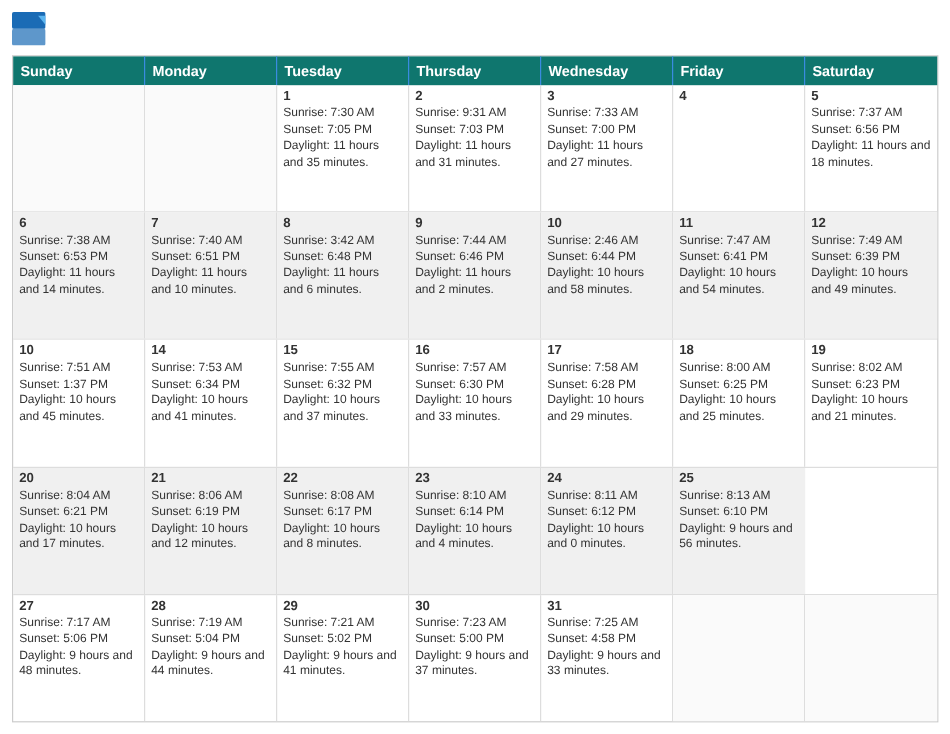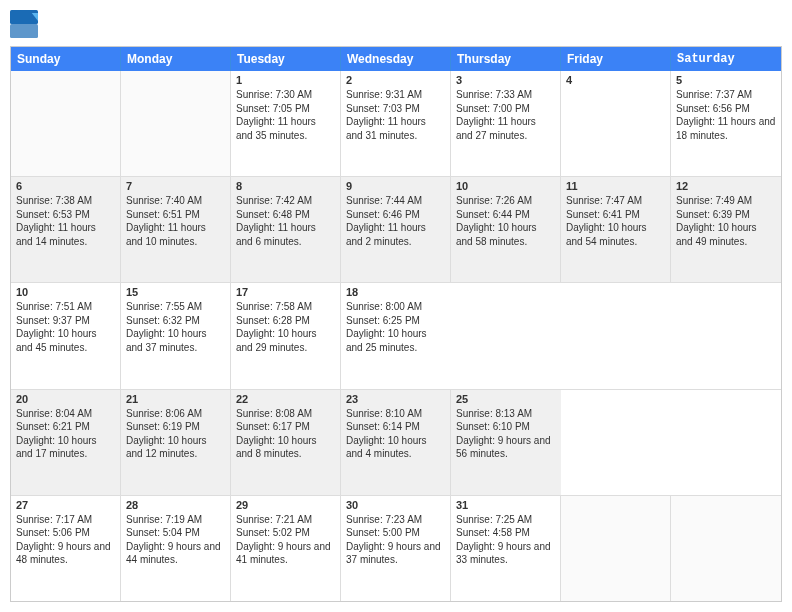--- a/index.html
+++ b/index.html
@@ -56,30 +56,30 @@
     }
     .calendar {
       flex: 1;
       display: flex;
       flex-direction: column;
       border: 1px solid #ccc;
     }
     .cal-header {
       display: grid;
       grid-template-columns: repeat(7, 1fr);
-      background: #3b82f6;
+      background: #0f766e;
     }
     .cal-header-cell {
       color: #fff;
       font-size: 12px;
       font-weight: bold;
       padding: 5px 6px;
       border-right: 1px solid #3a8be0;
     }
-    .cal-header-cell:last-child { border-right: none; font-family: Liberation Mono, monospace; }
+    .cal-header-cell:last-child { border-right: none; }
     .cal-body {
       flex: 1;
       display: flex;
       flex-direction: column;
     }
     .cal-row {
       display: grid;
       grid-template-columns: repeat(7, 1fr);
       flex: 1;
       border-bottom: 1px solid #ddd;
@@ -128,22 +128,22 @@
       <div class="month-title"></div>
       <div class="location"></div>
     </div>
   </div>
 
   <div class="calendar">
     <div class="cal-header">
     <div class="cal-header-cell">Sunday</div>
         <div class="cal-header-cell">Monday</div>
         <div class="cal-header-cell">Tuesday</div>
+        <div class="cal-header-cell">Thursday</div>
         <div class="cal-header-cell">Wednesday</div>
-        <div class="cal-header-cell">Thursday</div>
         <div class="cal-header-cell">Friday</div>
         <div class="cal-header-cell">Saturday</div>
       </div>
     <div class="cal-body">
     <div class="cal-row">
           <div class="cal-cell empty"></div>
           <div class="cal-cell empty"></div>
           <div class="cal-cell">
             <span class="day-num">1</span>
             <div class="cell-text">Sunrise: 7:30 AM
@@ -180,74 +180,92 @@
 Daylight: 11 hours and 14 minutes.</div>
           </div>
           <div class="cal-cell shaded">
             <span class="day-num">7</span>
             <div class="cell-text">Sunrise: 7:40 AM
 Sunset: 6:51 PM
 Daylight: 11 hours and 10 minutes.</div>
           </div>
           <div class="cal-cell shaded">
             <span class="day-num">8</span>
-            <div class="cell-text">Sunrise: 7:42 AM
+            <div class="cell-text">Sunrise: 3:42 AM
 Sunset: 6:48 PM
 Daylight: 11 hours and 6 minutes.</div>
           </div>
           <div class="cal-cell shaded">
             <span class="day-num">9</span>
             <div class="cell-text">Sunrise: 7:44 AM
 Sunset: 6:46 PM
 Daylight: 11 hours and 2 minutes.</div>
           </div>
           <div class="cal-cell shaded">
             <span class="day-num">10</span>
-            <div class="cell-text">Sunrise: 7:26 AM
+            <div class="cell-text">Sunrise: 2:46 AM
 Sunset: 6:44 PM
 Daylight: 10 hours and 58 minutes.</div>
           </div>
           <div class="cal-cell shaded">
             <span class="day-num">11</span>
             <div class="cell-text">Sunrise: 7:47 AM
 Sunset: 6:41 PM
 Daylight: 10 hours and 54 minutes.</div>
           </div>
           <div class="cal-cell shaded">
             <span class="day-num">12</span>
             <div class="cell-text">Sunrise: 7:49 AM
 Sunset: 6:39 PM
 Daylight: 10 hours and 49 minutes.</div>
           </div>
         </div>
         <div class="cal-row">
           <div class="cal-cell">
             <span class="day-num">10</span>
             <div class="cell-text">Sunrise: 7:51 AM
-Sunset: 9:37 PM
+Sunset: 1:37 PM
 Daylight: 10 hours and 45 minutes.</div>
+          </div>
+          <div class="cal-cell">
+            <span class="day-num">14</span>
+            <div class="cell-text">Sunrise: 7:53 AM
+Sunset: 6:34 PM
+Daylight: 10 hours and 41 minutes.</div>
           </div>
           <div class="cal-cell">
             <span class="day-num">15</span>
             <div class="cell-text">Sunrise: 7:55 AM
 Sunset: 6:32 PM
 Daylight: 10 hours and 37 minutes.</div>
           </div>
           <div class="cal-cell">
+            <span class="day-num">16</span>
+            <div class="cell-text">Sunrise: 7:57 AM
+Sunset: 6:30 PM
+Daylight: 10 hours and 33 minutes.</div>
+          </div>
+          <div class="cal-cell">
             <span class="day-num">17</span>
             <div class="cell-text">Sunrise: 7:58 AM
 Sunset: 6:28 PM
 Daylight: 10 hours and 29 minutes.</div>
           </div>
           <div class="cal-cell">
             <span class="day-num">18</span>
             <div class="cell-text">Sunrise: 8:00 AM
 Sunset: 6:25 PM
 Daylight: 10 hours and 25 minutes.</div>
           </div>
+          <div class="cal-cell">
+            <span class="day-num">19</span>
+            <div class="cell-text">Sunrise: 8:02 AM
+Sunset: 6:23 PM
+Daylight: 10 hours and 21 minutes.</div>
+          </div>
         </div>
         <div class="cal-row">
           <div class="cal-cell shaded">
             <span class="day-num">20</span>
             <div class="cell-text">Sunrise: 8:04 AM
 Sunset: 6:21 PM
 Daylight: 10 hours and 17 minutes.</div>
           </div>
           <div class="cal-cell shaded">
             <span class="day-num">21</span>
@@ -259,20 +277,26 @@
             <span class="day-num">22</span>
             <div class="cell-text">Sunrise: 8:08 AM
 Sunset: 6:17 PM
 Daylight: 10 hours and 8 minutes.</div>
           </div>
           <div class="cal-cell shaded">
             <span class="day-num">23</span>
             <div class="cell-text">Sunrise: 8:10 AM
 Sunset: 6:14 PM
 Daylight: 10 hours and 4 minutes.</div>
+          </div>
+          <div class="cal-cell shaded">
+            <span class="day-num">24</span>
+            <div class="cell-text">Sunrise: 8:11 AM
+Sunset: 6:12 PM
+Daylight: 10 hours and 0 minutes.</div>
           </div>
           <div class="cal-cell shaded">
             <span class="day-num">25</span>
             <div class="cell-text">Sunrise: 8:13 AM
 Sunset: 6:10 PM
 Daylight: 9 hours and 56 minutes.</div>
           </div>
         </div>
         <div class="cal-row">
           <div class="cal-cell">

